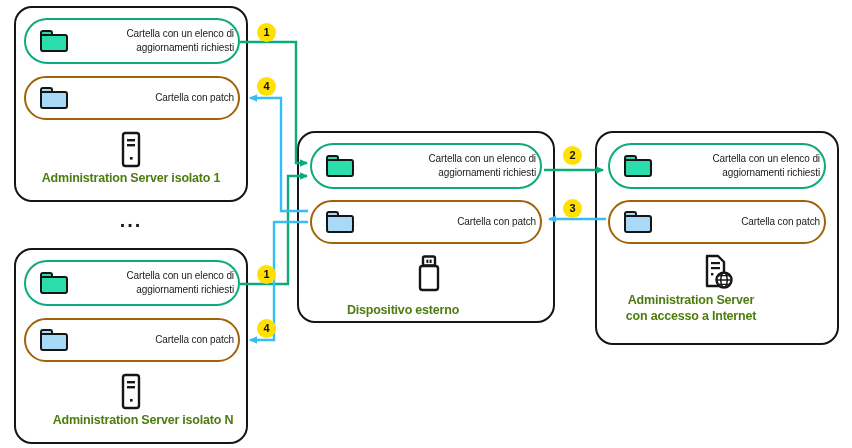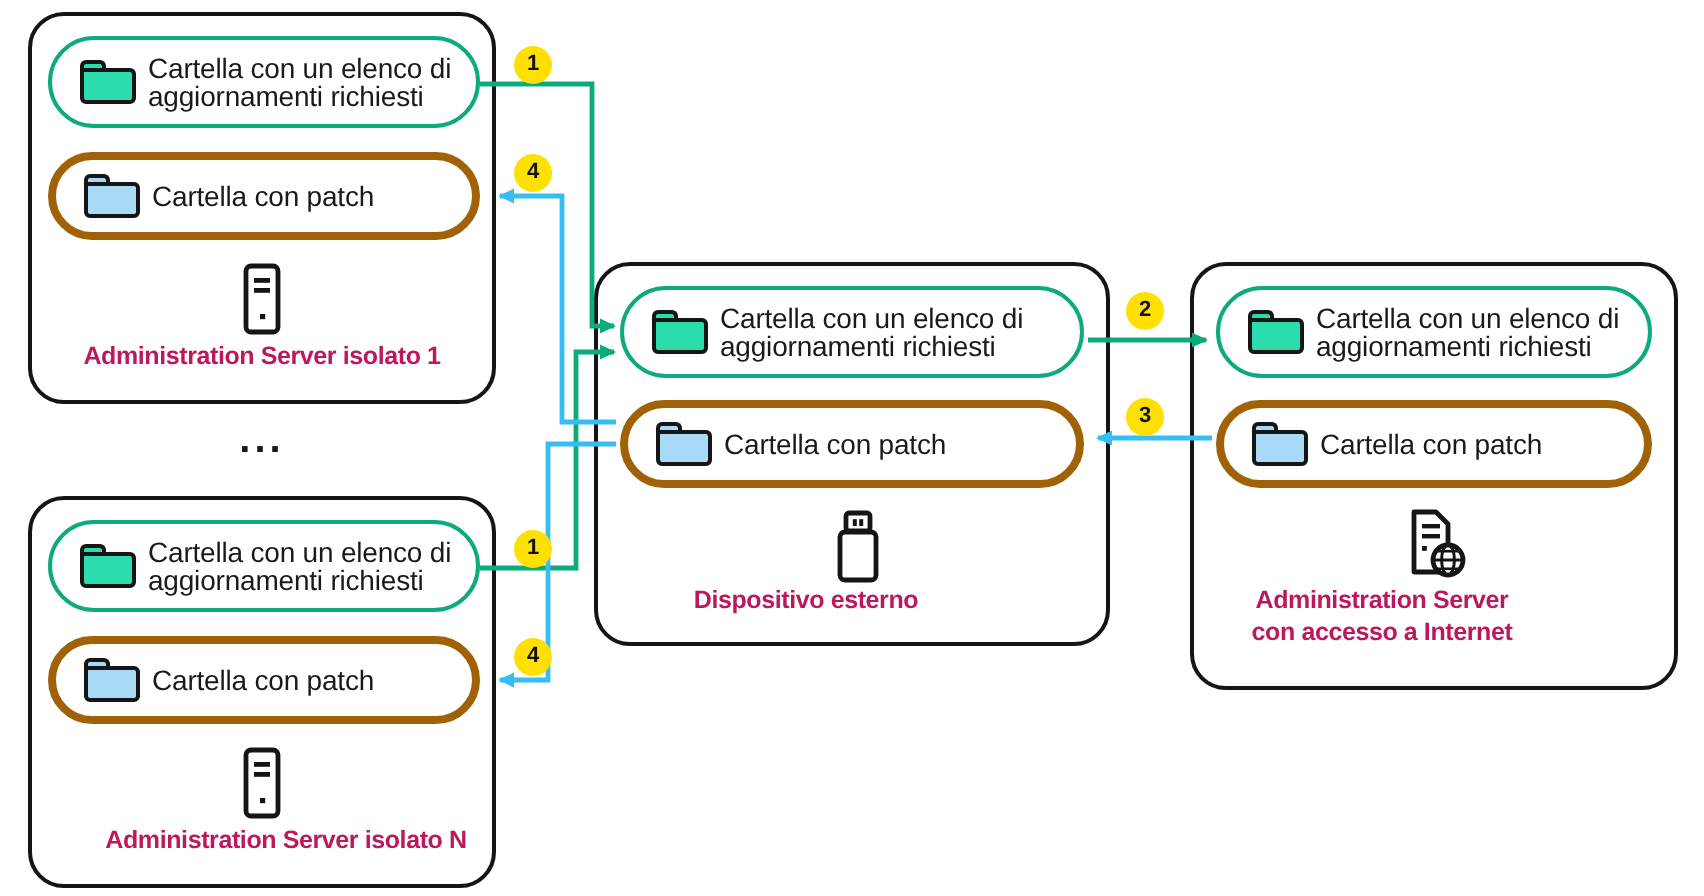--- a/index.html
+++ b/index.html
@@ -38,21 +38,21 @@
   .pill {
     position: absolute;
     box-sizing: border-box;
     border-radius: 999px;
     background: #ffffff;
     display: flex;
     align-items: center;
     padding-left: 14px;
   }
   .pill.green { border: 2px solid #0CAA7D; }
-  .pill.blue  { border: 4px solid #a16207; }
+  .pill.blue  { border: 2px solid #a16207; }
 
   .folder-icon {
     flex: 0 0 auto;
     width: 28px;
     height: 22px;
     position: relative;
     margin-right: 6px;
   }
   .folder-icon .body {
     position: absolute;
@@ -71,22 +71,22 @@
     border-bottom: none;
     border-radius: 3px 3px 0 0;
   }
   .folder-icon.green .body { background: #2BDCAC; }
   .folder-icon.green .tab  { background: #2BDCAC; }
   .folder-icon.blue  .body { background: #A8D9F7; }
   .folder-icon.blue  .tab  { background: #A8D9F7; }
 
   .pill-label {
     flex: 1 1 auto;
-    text-align: left;
-    font-size: 14px;
+    text-align: right;
+    font-size: 10px;
     line-height: 14px;
     letter-spacing: -0.1px;
     color: #1a1a1a;
     padding-right: 4px;
     white-space: pre-line;
   }
 
   
   #pill-iso1-green { left: 24px;  top: 18px;  width: 216px; height: 46px; }
   #pill-iso1-blue  { left: 24px;  top: 76px;  width: 216px; height: 44px; }
@@ -111,27 +111,27 @@
   #icon-ext  { left: 412px; top: 254px; }
   #icon-inet { left: 700px; top: 252px; }
 
   
   .caption {
     position: absolute;
     text-align: center;
     font-size: 12.5px;
     font-weight: bold;
     line-height: 16px;
-    color: #be185d;
+    color: #4d7c0f;
     letter-spacing: -0.2px;
     white-space: pre-line;
   }
   #cap-iso1 { left: 14px;  top: 170px; width: 234px; }
   #cap-isoN { left: 14px;  top: 412px; width: 258px; }
-  #cap-ext  { left: 297px; top: 292px; width: 212px; }
+  #cap-ext  { left: 297px; top: 302px; width: 212px; }
   #cap-inet { left: 595px; top: 292px; width: 192px; }
 
   
   #ellipsis {
     position: absolute;
     left: 14px; top: 210px;
     width: 234px;
     text-align: center;
     font-size: 20px;
     font-weight: bold;

